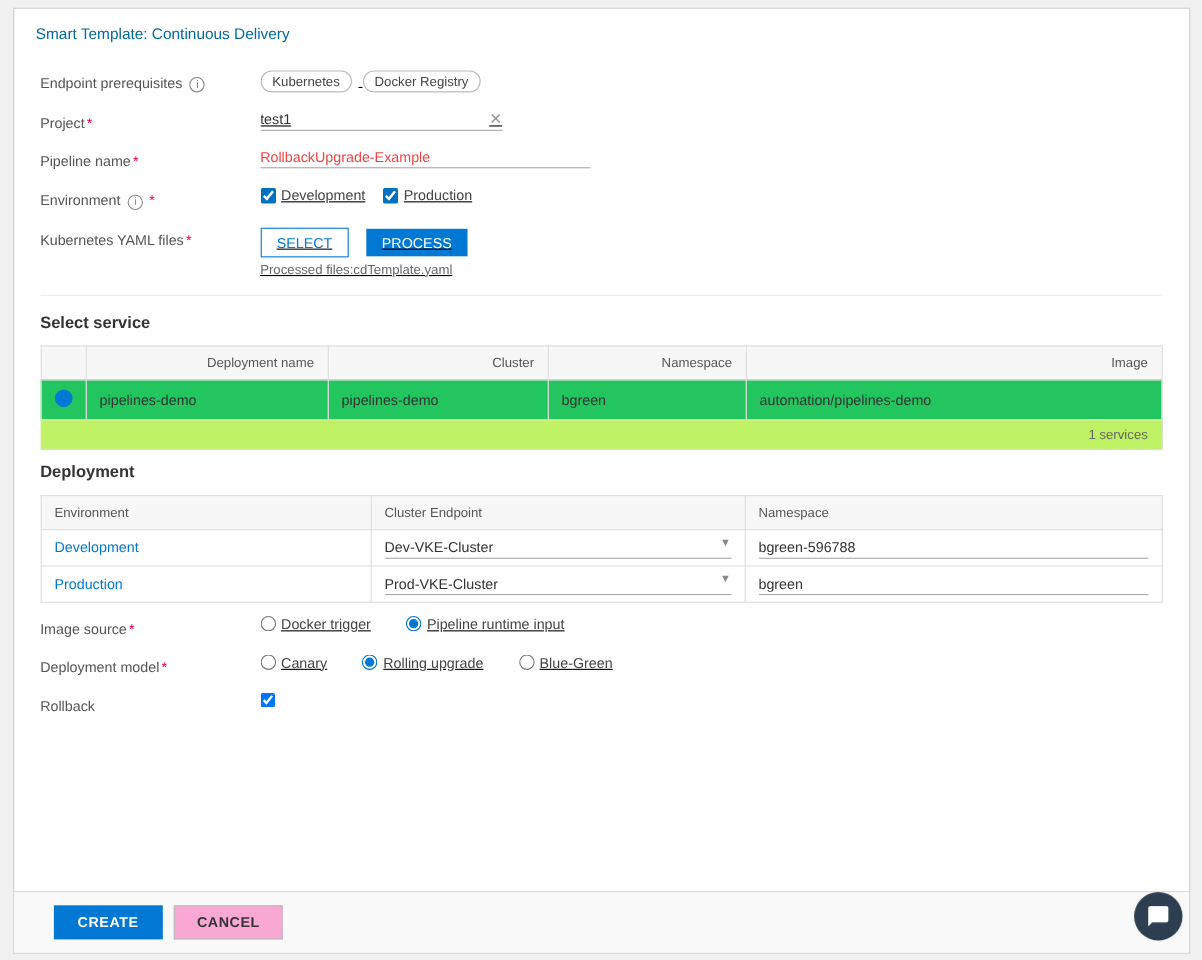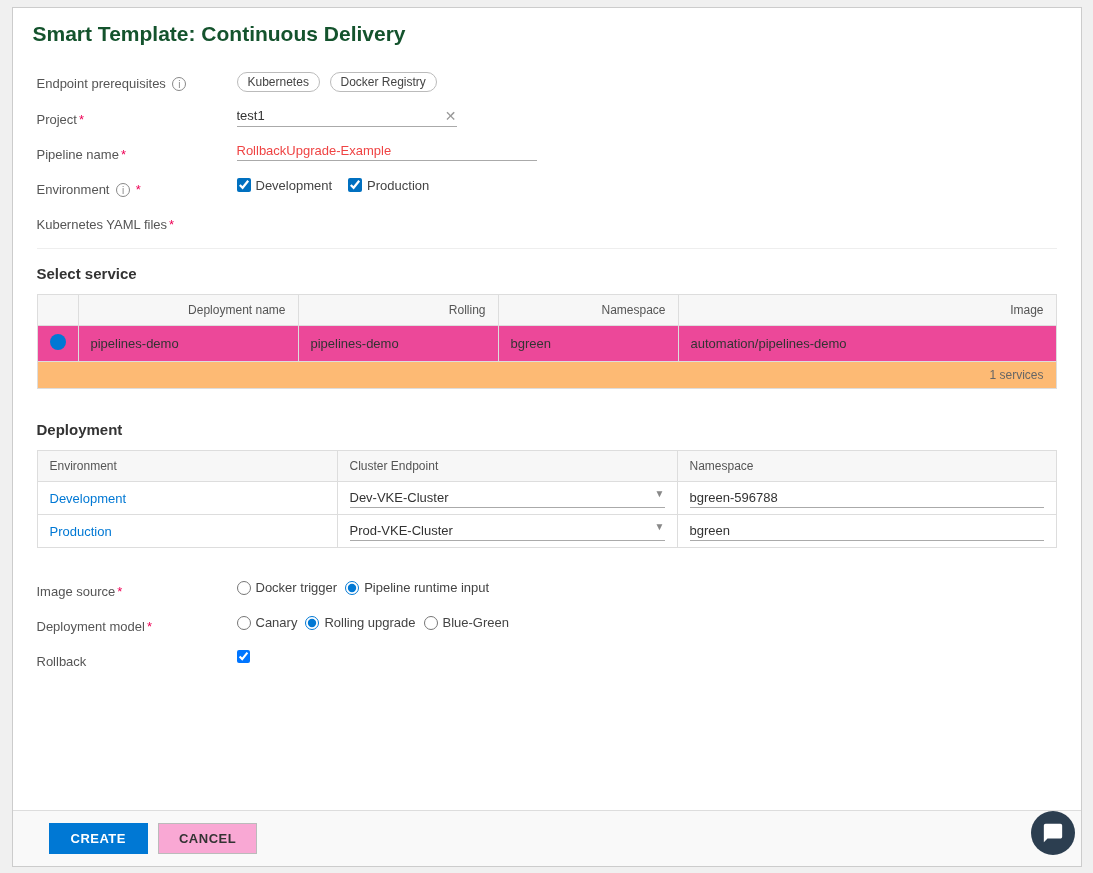--- a/index.html
+++ b/index.html
@@ -20,23 +20,23 @@
       position: relative;
       padding: 0;
       display: flex;
       flex-direction: column;
     }
     .modal-header {
       padding: 14px 20px 10px 20px;
       border-bottom: none;
     }
     .modal-title {
-      font-size: 21px;
-      font-weight: bold;
-      color: #14532d;
+      font-size: 14px;
+      font-weight: normal;
+      color: #0369a1;
     }
     .modal-body {
       padding: 16px 24px;
       flex: 1;
       overflow-y: auto;
     }
     .form-row {
       display: flex;
       align-items: flex-start;
       margin-bottom: 16px;
@@ -60,20 +60,21 @@
       height: 14px;
       border-radius: 50%;
       border: 1px solid #888;
       color: #888;
       font-size: 10px;
       margin-left: 3px;
       cursor: pointer;
     }
     .form-control-area {
       flex: 1;
+      text-decoration: underline;
     }
     .tag {
       display: inline-block;
       border: 1px solid #bbb;
       border-radius: 12px;
       padding: 2px 10px;
       font-size: 12px;
       color: #444;
       margin-right: 6px;
     }
@@ -166,37 +167,37 @@
       font-weight: normal;
       text-align: right;
     }
     .service-table td {
       border: 1px solid #ddd;
       padding: 8px 12px;
       font-size: 13px;
       color: #333;
     }
     .service-table tr.selected td {
-      background: #ec4899;
+      background: #22c55e;
     }
     .radio-dot {
       width: 16px;
       height: 16px;
       border-radius: 50%;
       background: #0078d4;
       display: inline-block;
     }
     .table-footer {
       text-align: right;
       padding: 6px 12px;
       font-size: 12px;
       color: #666;
       border: 1px solid #ddd;
       border-top: none;
-      background: #fdba74;
+      background: #bef264;
     }
     .deployment-table {
       width: 100%;
       border-collapse: collapse;
       border: 1px solid #ddd;
     }
     .deployment-table th {
       background: #f7f7f7;
       border: 1px solid #ddd;
       padding: 8px 12px;
@@ -243,21 +244,21 @@
       border-bottom: 1px solid #aaa;
       outline: none;
       font-size: 13px;
       width: 100%;
       padding: 2px 0;
       color: #333;
     }
     .radio-group {
       display: flex;
       align-items: flex-start;
-      gap: 8px;
+      gap: 32px;
     }
     .radio-item {
       display: flex;
       align-items: center;
       gap: 5px;
       font-size: 13px;
       color: #444;
       cursor: pointer;
     }
     .radio-item input[type="radio"] {
@@ -305,21 +306,21 @@
       align-items: center;
       justify-content: center;
       cursor: pointer;
     }
     .chat-bubble svg {
       width: 22px;
       height: 22px;
       fill: #fff;
     }
     .section-block {
-      margin-bottom: 32px;
+      margin-bottom: 12px;
     }
     .divider {
       border: none;
       border-top: 1px solid #eee;
       margin: 8px 0 16px 0;
     }
     .col-deploy { width: 220px; }
     .col-service { width: 200px; }
     .col-ns { width: 180px; }
     .col-image { width: auto; }
@@ -386,32 +387,39 @@
             <span>Production</span>
           </label>
         </div>
       </div>
     </div>
 
     <div class="form-row">
       <div class="form-label">
         <span>Kubernetes YAML files</span><span class="required">*</span>
       </div>
+      <div class="form-control-area">
+        <div style="display:flex; align-items:center; gap:8px;">
+          <button class="btn-select">SELECT</button>
+          <button class="btn-process">PROCESS</button>
+        </div>
+        <div class="processed-files">Processed files:cdTemplate.yaml</div>
+      </div>
     </div>
 
     <hr class="divider">
 
     <div class="section-block">
       <div class="section-title">Select service</div>
       <table class="service-table">
         <thead>
           <tr>
             <th class="first-col"></th>
             <th class="col-deploy">Deployment name</th>
-            <th class="col-service">Rolling</th>
+            <th class="col-service">Cluster</th>
             <th class="col-ns">Namespace</th>
             <th class="col-image">Image</th>
           </tr>
         </thead>
         <tbody>
           <tr class="selected">
             <td class="first-col">
               <span class="radio-dot"></span>
             </td>
             <td>pipelines-demo</td>

